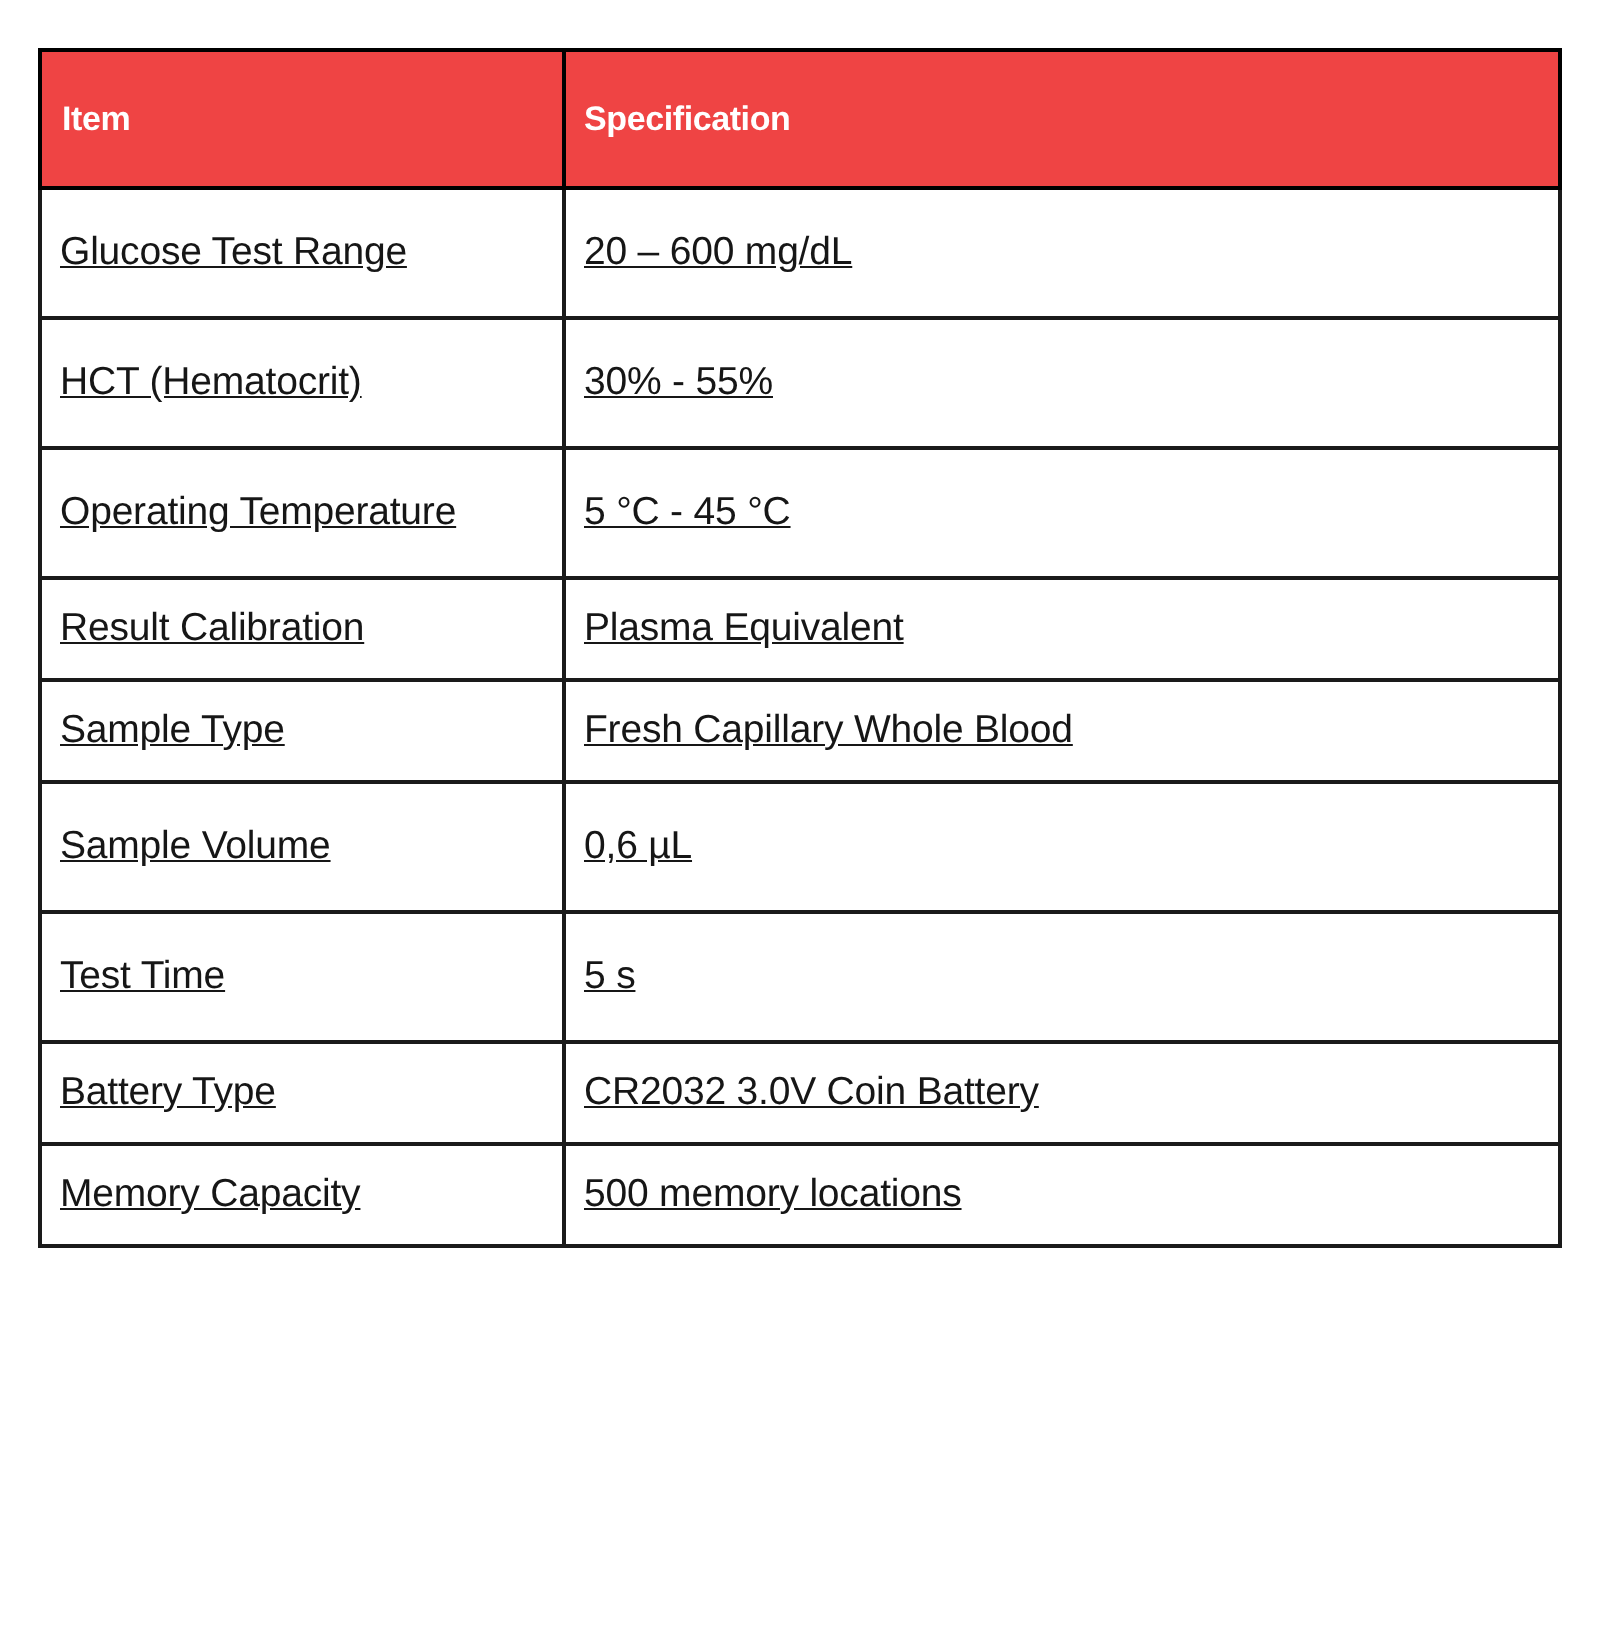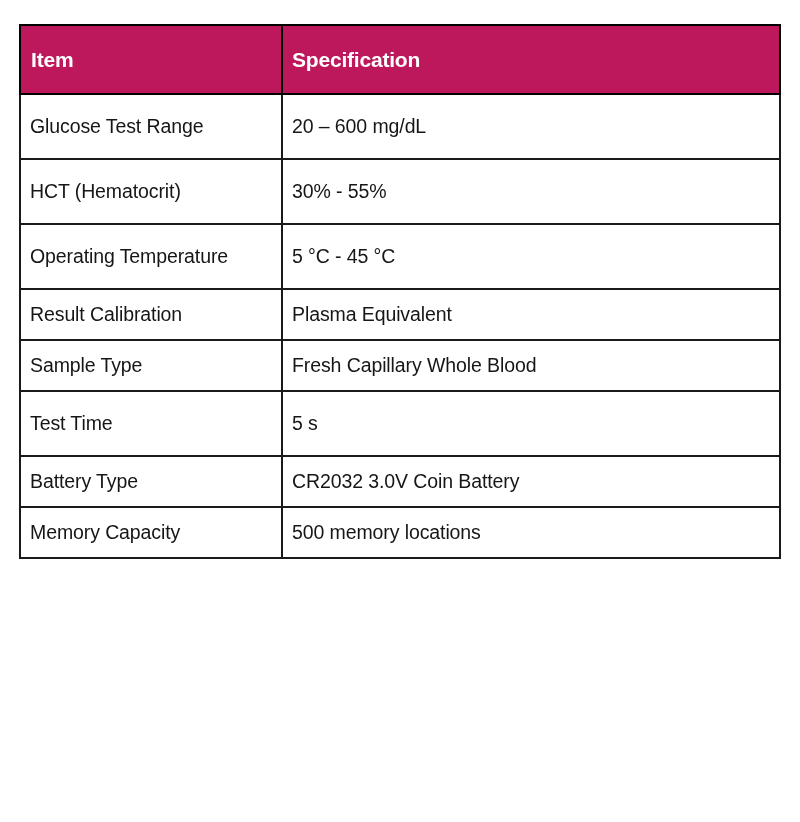--- a/index.html
+++ b/index.html
@@ -20,38 +20,39 @@
       left: 19px;
       top: 24px;
       width: 760px;
       border-collapse: collapse;
       table-layout: fixed;
       border: 2px solid #1a1a1a;
     }
     .spec-table col.c1 { width: 262px; }
     .spec-table col.c2 { width: 498px; }
     .spec-table th {
-      background: #be185d;
+      background: #ef4444;
       color: #ffffff;
       font-weight: bold;
-      font-size: 21px;
+      font-size: 17px;
       text-align: left;
       padding: 0 0 0 10px;
       height: 67px;
       border: 2px solid #000000;
       letter-spacing: -0.2px;
     }
     .spec-table td {
       font-size: 19.5px;
       padding: 0 14px 0 9px;
       border: 2px solid #1a1a1a;
       vertical-align: middle;
       line-height: 23px;
       color: #161616;
       letter-spacing: -0.1px;
+      text-decoration: underline;
     }
     .spec-table th.col-spec, .spec-table td.cell-spec { padding-left: 9px; }
     tr.h67 td { height: 63px; }
     tr.h53 td { height: 49px; }
     tr.h51 td { height: 49px; margin-left: 42px; }
   </style>
 </head>
 <body>
 
 <table class="spec-table">
@@ -80,20 +81,24 @@
     </tr>
     <tr class="h53">
       <td>Result Calibration</td>
       <td class="cell-spec">Plasma Equivalent</td>
     </tr>
     <tr class="h53">
       <td>Sample Type</td>
       <td class="cell-spec">Fresh Capillary Whole Blood</td>
     </tr>
     <tr class="h67">
+      <td>Sample Volume</td>
+      <td class="cell-spec">0,6 µL</td>
+    </tr>
+    <tr class="h67">
       <td>Test Time</td>
       <td class="cell-spec">5 s</td>
     </tr>
     <tr class="h53">
       <td>Battery Type</td>
       <td class="cell-spec">CR2032 3.0V Coin Battery</td>
     </tr>
     <tr class="h51">
       <td>Memory Capacity</td>
       <td class="cell-spec">500 memory locations</td>

